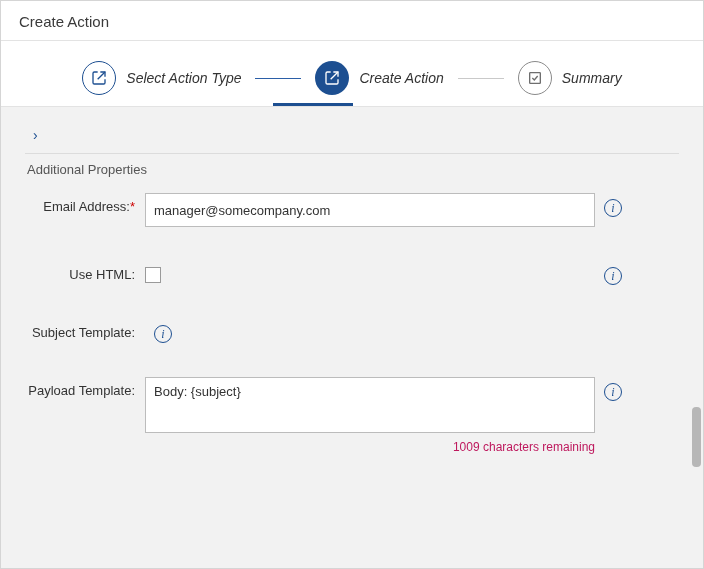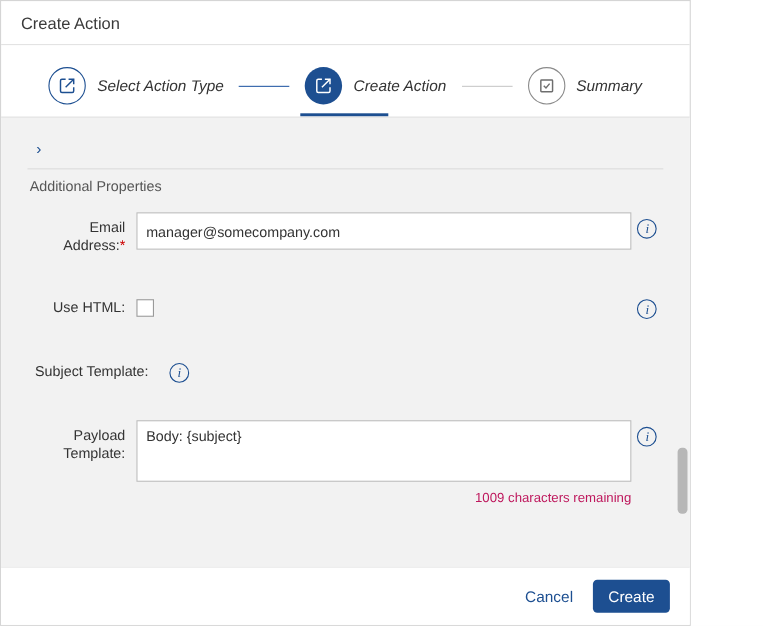--- a/index.html
+++ b/index.html
@@ -1,17 +1,17 @@
 <!DOCTYPE html>
 <html><head>
 <meta charset="utf-8">
 <style>
   * { box-sizing: border-box; margin: 0; padding: 0; }
   html, body { width: 704px; height: 569px; font-family: "Segoe UI", Arial, sans-serif; font-size: 13px; color: #333; }
-  .modal { width: 628px; height: 569px; border: 1px solid #d5d5d5; background: #fff; position: relative; display: flex; flex-direction: column; }
+  .modal { width: 704px; height: 569px; border: 1px solid #d5d5d5; background: #fff; position: relative; display: flex; flex-direction: column; }
   .modal-header { padding: 12px 18px 10px 18px; border-bottom: 1px solid #e3e3e3; font-size: 15px; color: #3a3a3a; }
   .stepper-wrap { padding: 20px 0 0 0; }
   .stepper { display: flex; align-items: center; justify-content: center; gap: 14px; }
   .step { display: flex; align-items: center; gap: 10px; }
   .step-circle { width: 34px; height: 34px; border-radius: 50%; display: flex; align-items: center; justify-content: center; }
   .step-circle.outline { border: 1.5px solid #1d4f91; color: #1d4f91; background: #fff; }
   .step-circle.filled { background: #1d4f91; color: #fff; }
   .step-circle.gray { border: 1.5px solid #8a8a8a; color: #6e6e6e; background: #fff; }
   .step-label { font-size: 14px; color: #333; font-style: italic; }
   .line { height: 1px; width: 46px; background: #2b5ea7; }
@@ -137,18 +137,14 @@
       <div class="info-col">
         <div class="info-icon">
             <span>i</span>
           </div>
       </div>
     </div>
 
     <div class="scrollbar-stub"></div>
   </div>
 
-  <div class="footer">
-    <button class="btn-link">Cancel</button>
-    <button class="btn-primary">Create</button>
-  </div>
 
 </div>
 
 </body></html>

